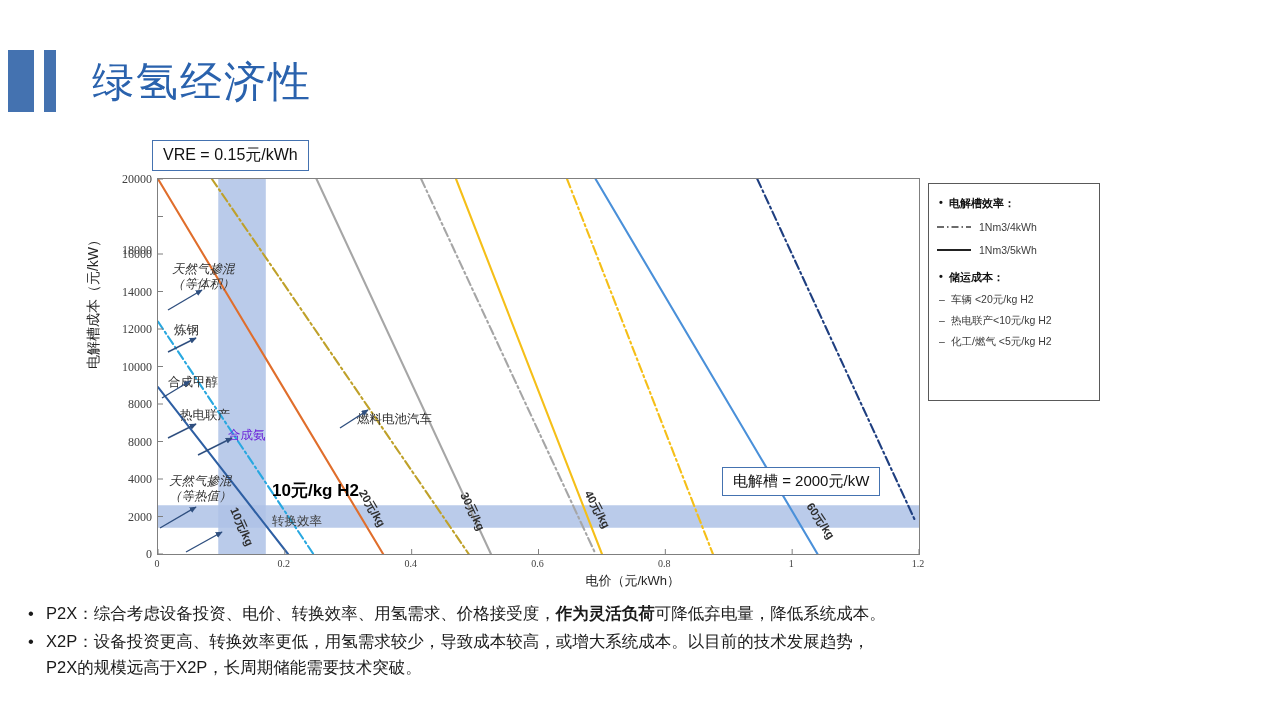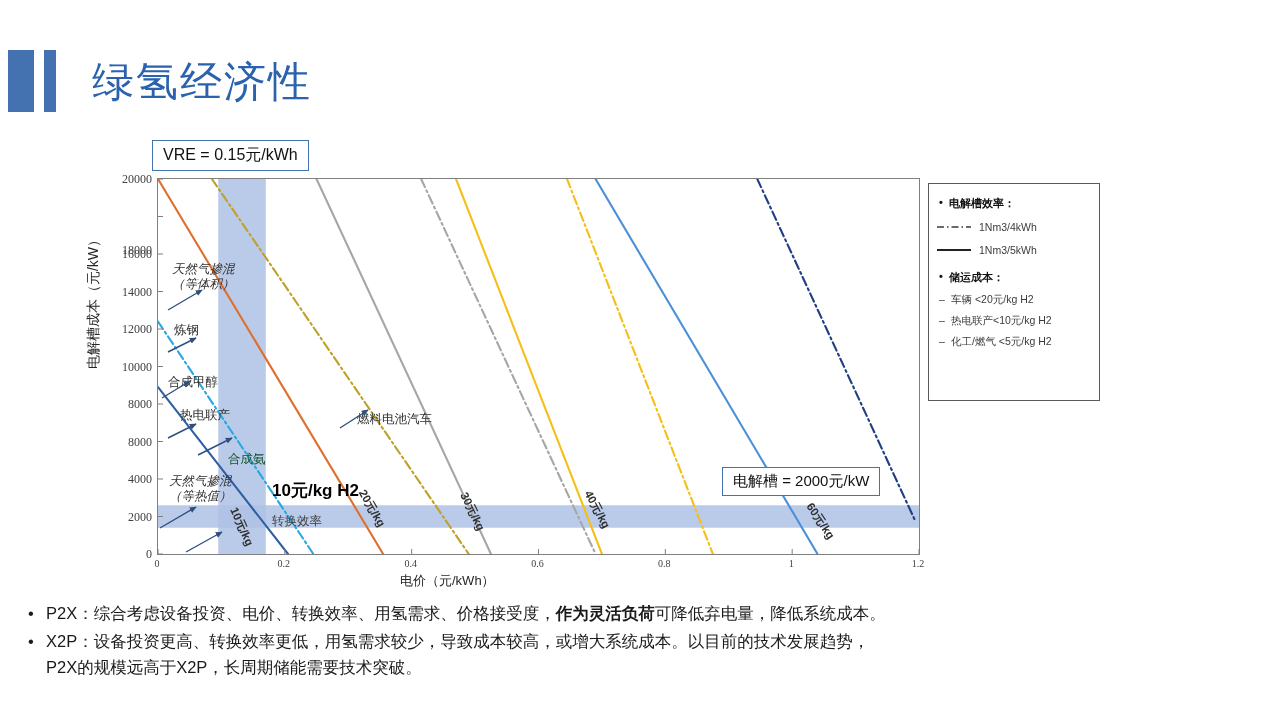--- a/index.html
+++ b/index.html
@@ -28,21 +28,21 @@
   .y-ticks div{position:absolute;right:0;font-size:12px;color:#404040;
      font-family:"Liberation Serif","DejaVu Serif",serif;text-align:right;white-space:nowrap;}
   .y-title{
     position:absolute;left:-6px;top:292px;width:200px;
     transform:rotate(-90deg);transform-origin:center center;
     text-align:center;font-size:14px;color:#262626;white-space:nowrap;
   }
   .x-ticks{position:absolute;left:100px;top:558px;width:880px;height:18px;}
   .x-ticks div{position:absolute;font-size:10px;color:#404040;
      font-family:"Liberation Serif","DejaVu Serif",serif;text-align:center;width:40px;}
-  .x-title{position:absolute;left:400px;top:572px;width:280px;text-align:left;
+  .x-title{position:absolute;left:400px;top:572px;width:280px;text-align:right;
      font-size:13px;color:#262626;}
   
   .box{position:absolute;border:1px solid #4472b0;background:#ffffff;
        font-size:16px;color:#111;padding:4px 10px;white-space:nowrap;}
   #vre-box{left:152px;top:140px;}
   #ely-box{left:722px;top:467px;font-size:15px;}
   
   #legend{position:absolute;left:928px;top:183px;width:172px;height:218px;
      border:1px solid #595959;background:#fff;box-sizing:border-box;
      padding:12px 8px 0 8px;}
@@ -134,21 +134,21 @@
   </div>
 <div class="x-title">电价（元/kWh）</div>
 
 <div class="ann c" style="left:172px;top:262px;width:96px;">
   <div style="white-space:pre-line">天然气掺混
 （等体积）</div>
 </div>
 <div class="ann" style="left:174px;top:323px;">炼钢</div>
 <div class="ann" style="left:168px;top:375px;">合成甲醇</div>
 <div class="ann" style="left:180px;top:408px;">热电联产</div>
-<div class="ann" style="left:228px;top:428px;color:#14532d;margin-top:24px;">合成氨</div>
+<div class="ann" style="left:228px;top:428px;color:#6d28d9;">合成氨</div>
 <div class="ann c" style="left:169px;top:474px;width:96px;">
   <div style="white-space:pre-line">天然气掺混
 （等热值）</div>
 </div>
 <div class="ann" style="left:357px;top:412px;">燃料电池汽车</div>
 <div class="ann" style="left:272px;top:514px;color:#3f3f3f;">转换效率</div>
 
 <div class="big-label" style="left:272px;top:479px;">10元/kg H2</div>
 
 <div class="slope-lab" style="left:240px;top:505px;transform:rotate(66deg);">10元/kg</div>

